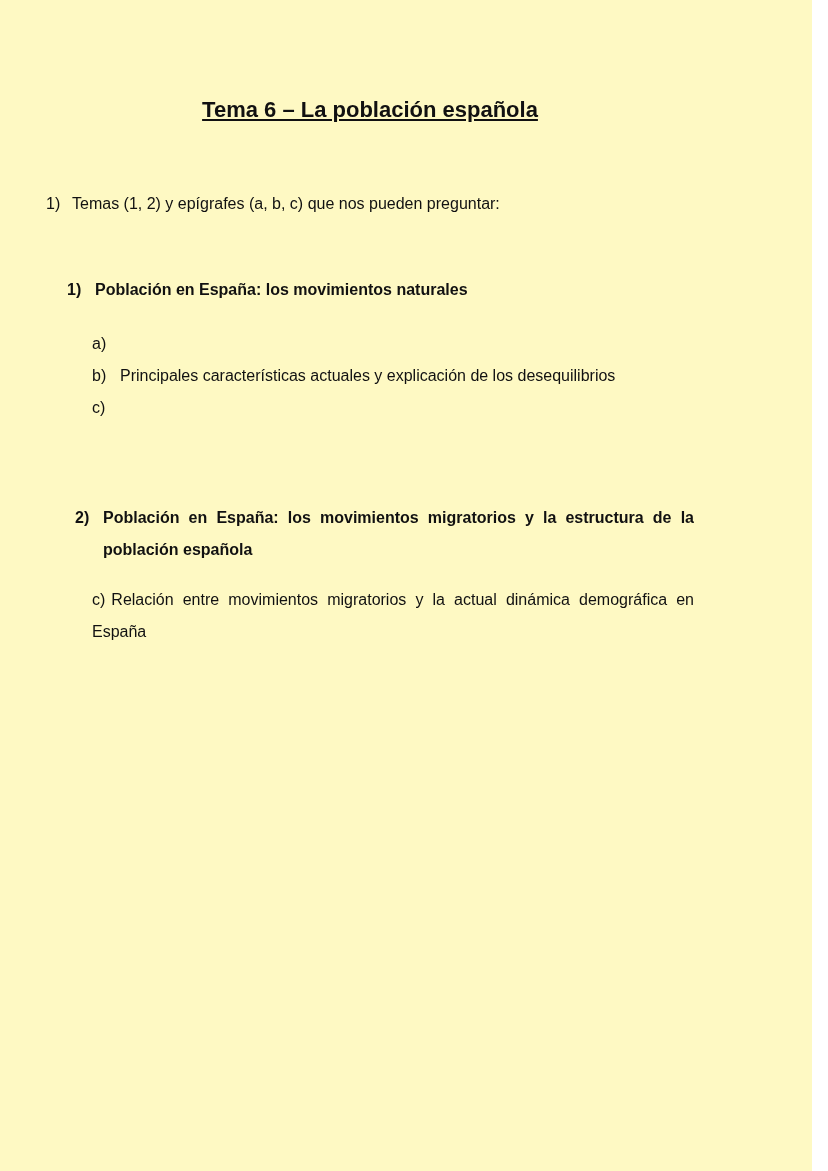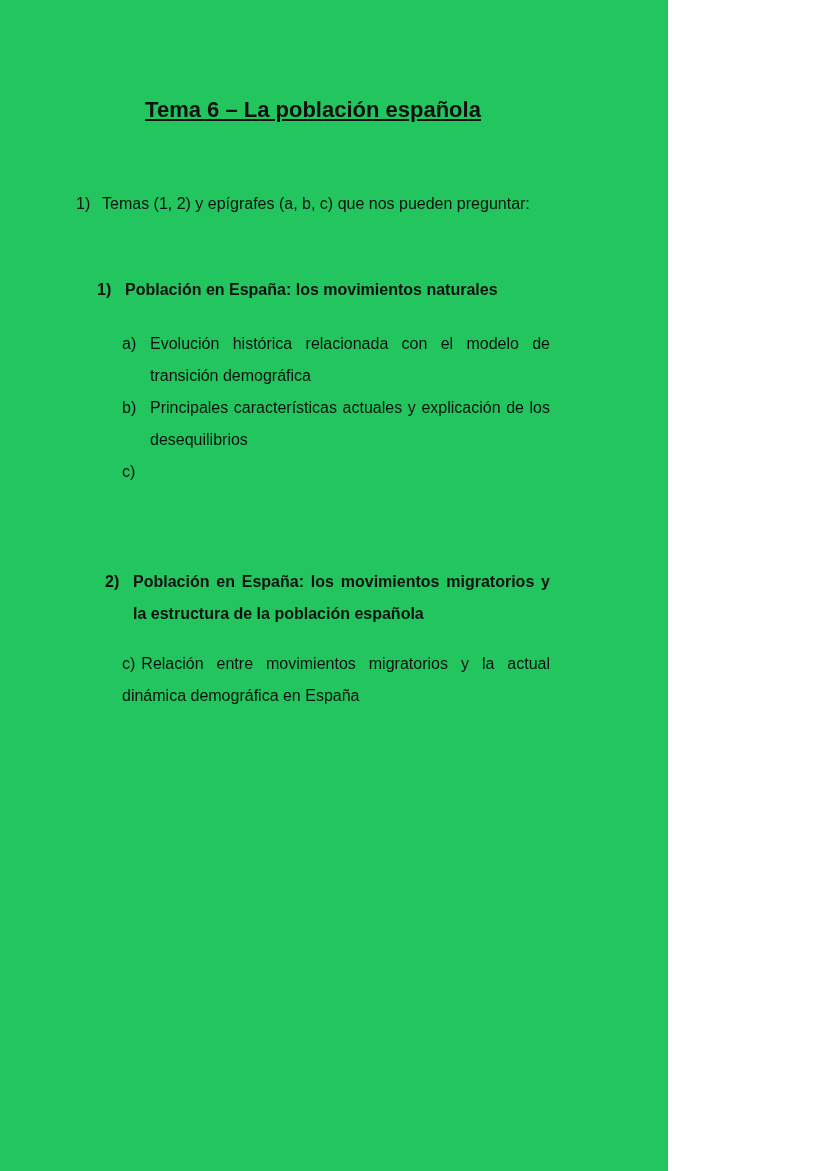--- a/index.html
+++ b/index.html
@@ -2,25 +2,25 @@
 <html><head>
 <meta charset="utf-8">
 <style>
   html, body {
     margin: 0;
     padding: 0;
     background: #ffffff;
   }
   .page {
     position: relative;
-    width: 668px;
+    width: 812px;
     height: 1171px;
-    background: #22c55e;
+    background: #fef9c3;
     box-sizing: border-box;
-    padding: 96px 118px 0 76px;
+    padding: 96px 118px 0 46px;
     font-family: "Liberation Sans", sans-serif;
     font-size: 16px;
     color: #111111;
     overflow: hidden;
   }
   .doc-title {
     text-align: center;
     font-size: 22px;
     font-weight: bold;
     text-decoration: underline;
@@ -99,21 +99,20 @@
   </div>
 
   <div class="section s1">
     <div class="section-heading">
       <span class="num">1)</span>
       <span class="heading-text">Población en España: los movimientos naturales</span>
     </div>
     <div class="items">
       <div class="list-item">
         <span class="item-label">a)</span>
-        <span class="item-text">Evolución histórica relacionada con el modelo de transición demográfica</span>
       </div>
       <div class="list-item">
         <span class="item-label">b)</span>
         <span class="item-text">Principales características actuales y explicación de los desequilibrios</span>
       </div>
       <div class="list-item">
         <span class="item-label">c)</span>
       </div>
     </div>
   </div>

